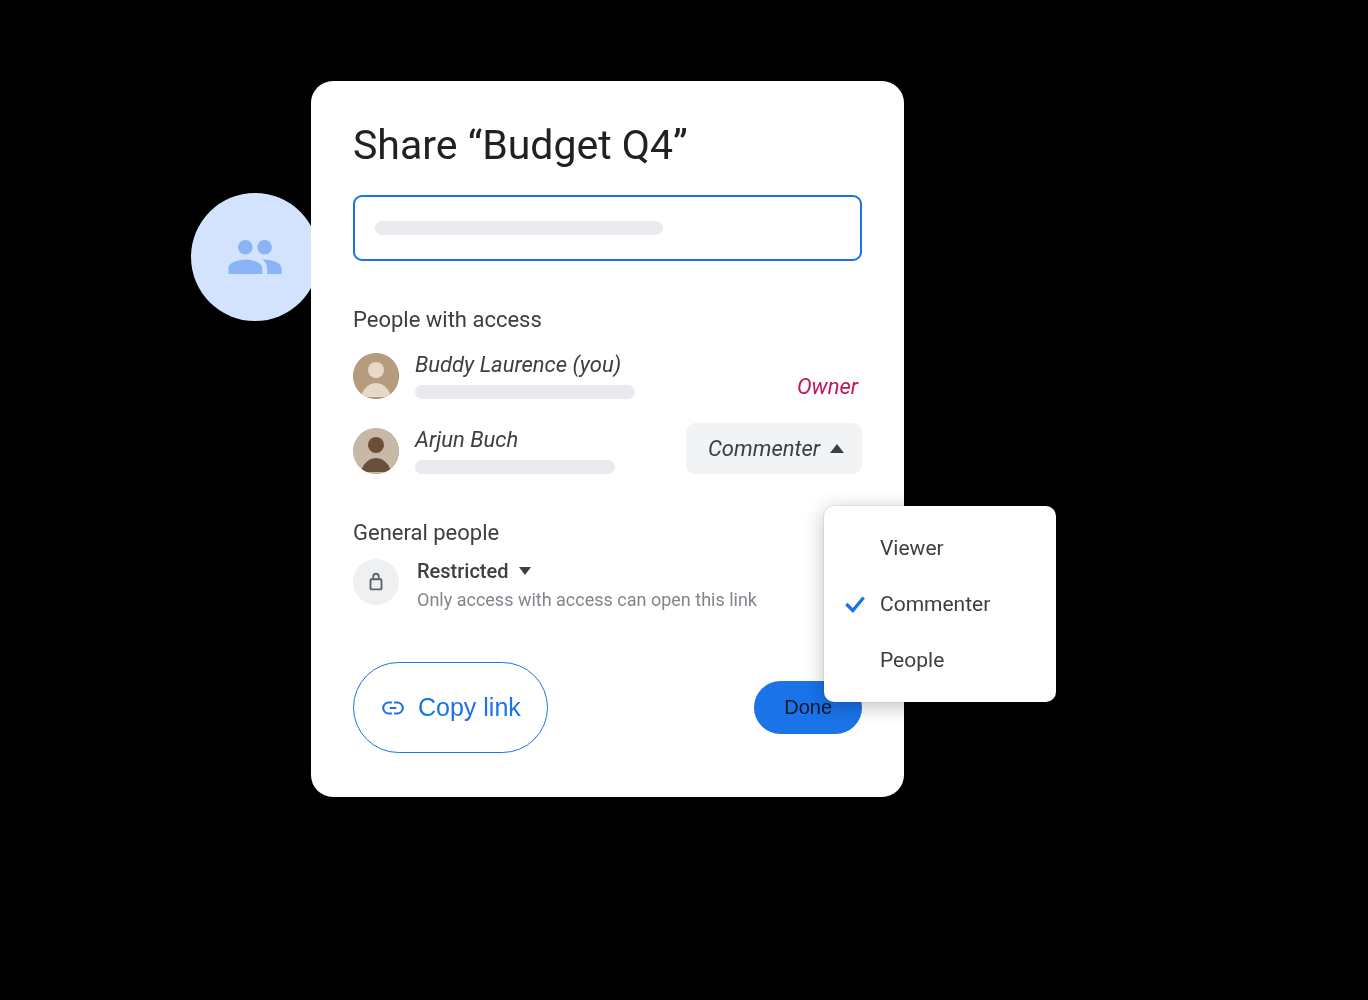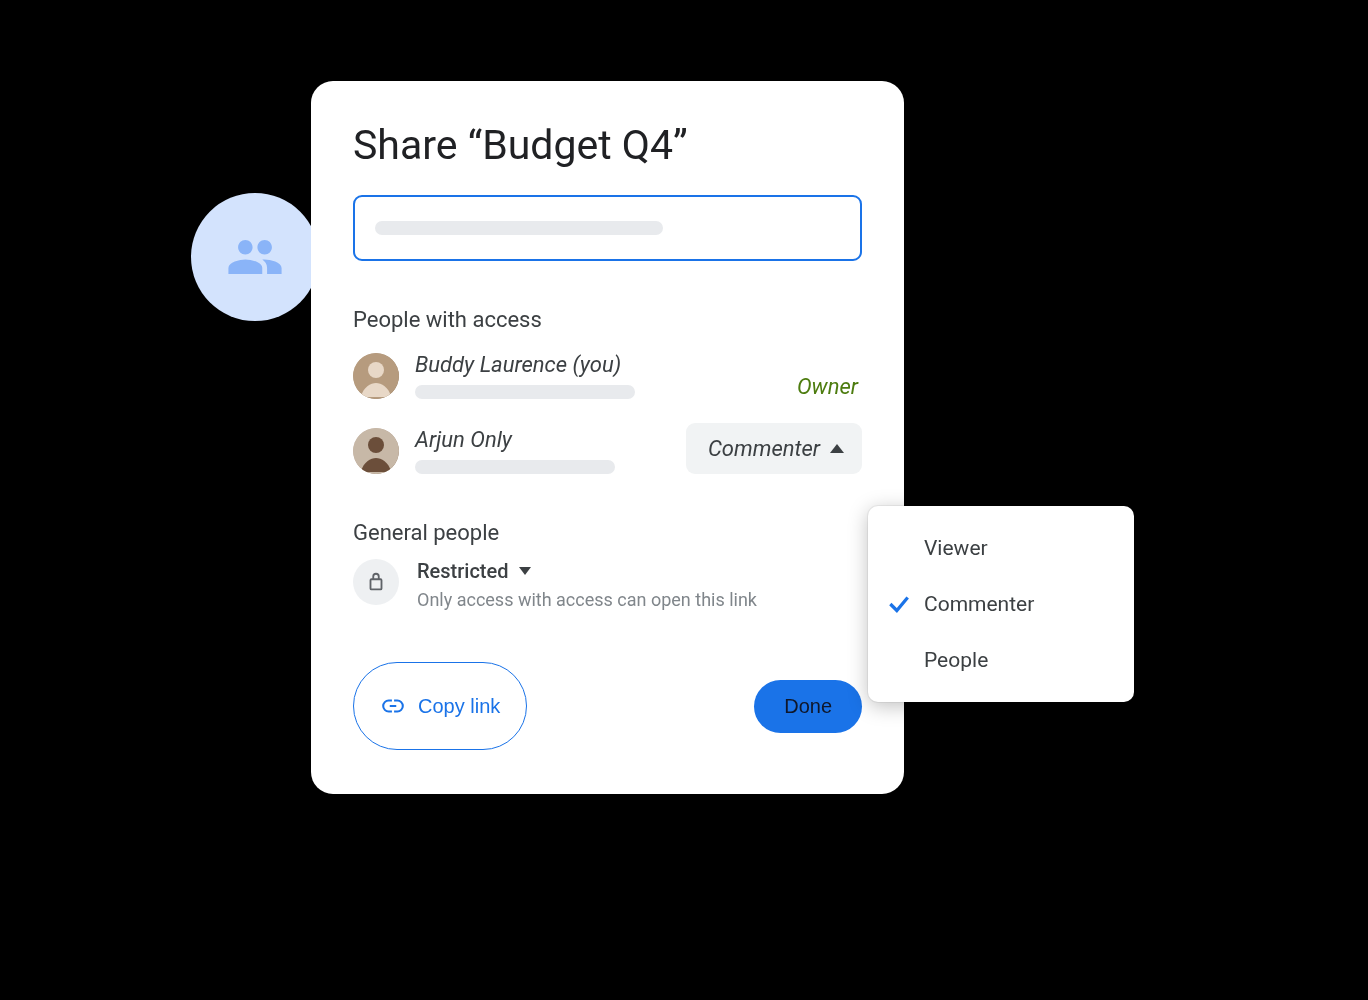--- a/index.html
+++ b/index.html
@@ -89,21 +89,21 @@
   }
   .skeleton {
     height: 14px;
     background: #e8eaed;
     border-radius: 7px;
   }
   .sk1 { width: 220px; }
   .sk2 { width: 200px; }
   .role-owner {
     font-size: 22px;
-    color: #4d7c0f;
+    color: #be185d;
     margin-left: auto;
     padding-right: 4px;
   }
   .role-dropdown {
     margin-left: auto;
     background: #f1f3f4;
     border-radius: 9px;
     padding: 13px 18px 13px 22px;
     display: flex;
     align-items: center;
@@ -145,31 +145,31 @@
     border-top: 8px solid #3c4043;
   }
   .general-desc{font-size:18px;color:#80868b}
   .dialog-actions{
     display:flex;align-items:center;justify-content:space-between;
     margin-top:52px;
   }
   .copy-link{
     display:flex;align-items:center;gap:12px;
     border:1.5px solid #1a73e8;color:#1a73e8;background:#fff;
-    border-radius:999px;padding:30px 26px;font-size:20px;cursor:pointer;font-weight:500;
+    border-radius:999px;padding:30px 26px;font-size:25px;cursor:pointer;font-weight:500;
   }
   .copy-link svg{width:26px;height:26px;fill:#1a73e8}
   .done{
     background:#1a73e8;color:#0f172a;border:none;border-radius:999px;
     padding:15px 30px;font-size:20px;cursor:pointer;font-weight:500;
   }
   .role-menu{
     position:absolute;
-    left:868px; top:506px;
-    width:266px;
+    left:824px; top:506px;
+    width:232px;
     background:#fff;
     border-radius:10px;
     box-shadow: 0 4px 20px rgba(0,0,0,.25), 0 0 0 1px rgba(0,0,0,.05);
     padding:14px 0;
   }
   .role-menu-item{
     display:flex;align-items:center;
     height:56px;padding:0 22px 0 18px;
     font-size:21px;color:#3c4043;cursor:pointer;
   }
@@ -211,21 +211,21 @@
 
   <div class="person-row">
     <div class="avatar av2">
       <svg viewBox="0 0 46 46">
           <circle cx="23" cy="23" r="23" fill="#c7b8a7"></circle>
           <circle cx="23" cy="17" r="8" fill="#6b4e3a"></circle>
           <path d="M8 44c2-10 10-14 15-14s13 4 15 14z" fill="#6b4e3a"></path>
         </svg>
     </div>
     <div class="person-info">
-      <div class="person-name">Arjun Only</div>
+      <div class="person-name">Arjun Buch</div>
       <div class="skeleton sk2"></div>
     </div>
     <div class="role-dropdown">
       <span>Commenter</span>
       <span class="triangle-up"></span>
     </div>
   </div>
 
   <div class="general-section">
     <div class="section-heading">General people</div>

